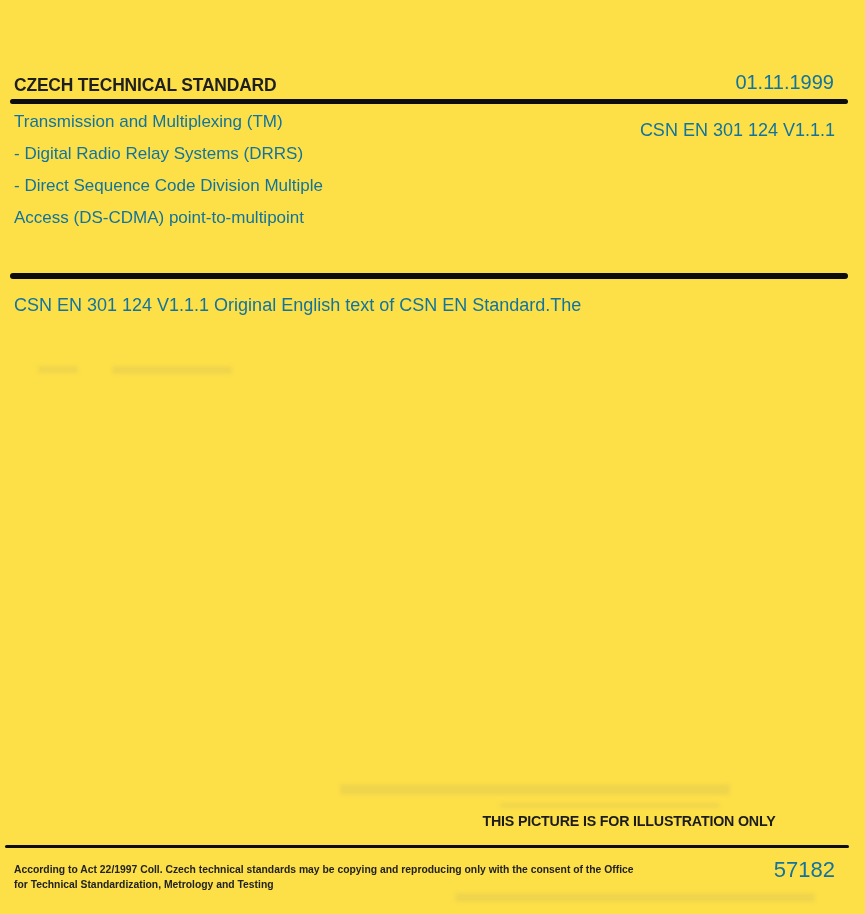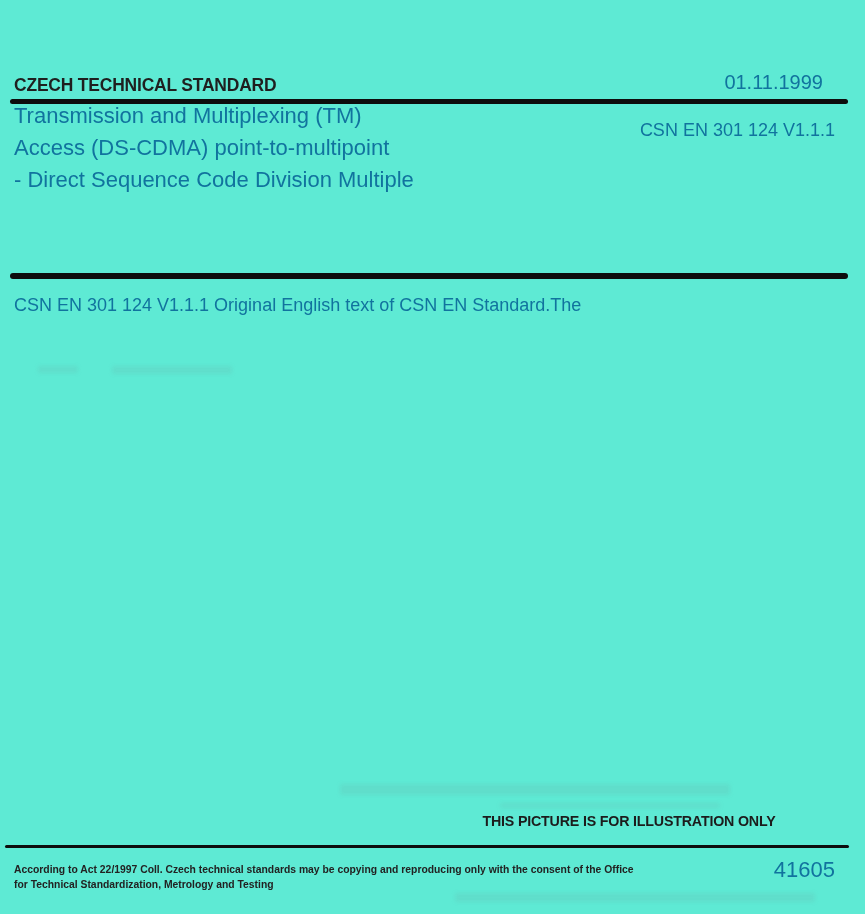--- a/index.html
+++ b/index.html
@@ -4,63 +4,63 @@
 <style>
   html, body {
     margin: 0;
     padding: 0;
     background: #ffffff;
   }
   .page {
     position: relative;
     width: 865px;
     height: 914px;
-    background: #5eead4;
+    background: #fde047;
     overflow: hidden;
     font-family: "Liberation Sans", sans-serif;
   }
 
   
   .header-title {
     position: absolute;
     left: 14px;
     top: 75px;
     font-size: 18px;
     font-weight: bold;
     color: #1f1f1f;
     letter-spacing: -0.2px;
     transform: scaleX(0.97);
     transform-origin: left center;
     white-space: nowrap;
   }
   .header-date {
     position: absolute;
-    right: 42px;
+    right: 31px;
     top: 71px;
     font-size: 20px;
     color: var(--teal);
     white-space: nowrap;
   }
 
   
   .rule {
     position: absolute;
     background: #0d0d0d;
     border-radius: 3px;
   }
   .rule-1 { left: 10px; right: 17px; top: 99px;  height: 5px; }
   .rule-2 { left: 10px; right: 17px; top: 273px; height: 6px; }
   .rule-3 { left: 5px;  right: 16px; top: 845px; height: 3px; border-radius: 2px; }
 
   
   .std-title {
     position: absolute;
     left: 14px;
-    top: 100px;
-    font-size: 22px;
+    top: 106px;
+    font-size: 17px;
     line-height: 32px;
     color: var(--teal);
     white-space: nowrap;
   }
   .std-numbers {
     position: absolute;
     right: 30px;
     top: 114px;
     font-size: 18px;
     line-height: 32px;
@@ -133,22 +133,23 @@
 <body>
 
 <div class="page">
 
   <div class="header-title">CZECH TECHNICAL STANDARD</div>
   <div class="header-date">01.11.1999</div>
   <div class="rule rule-1"></div>
 
   <div class="std-title">
     <div>Transmission and Multiplexing (TM)</div>
+    <div>- Digital Radio Relay Systems (DRRS)</div>
+    <div>- Direct Sequence Code Division Multiple</div>
     <div>Access (DS-CDMA) point-to-multipoint</div>
-    <div>- Direct Sequence Code Division Multiple</div>
   </div>
 
   <div class="std-numbers">
     <div>CSN EN 301 124 V1.1.1</div>
   </div>
 
   <div class="rule rule-2"></div>
 
   <div class="std-description">
     <div>CSN EN 301 124 V1.1.1 Original English text of CSN EN Standard.The</div>
@@ -160,15 +161,15 @@
   <div class="artifact artifact-4"></div>
   <div class="artifact artifact-5"></div>
 
   <div class="notice">THIS PICTURE IS FOR ILLUSTRATION ONLY</div>
 
   <div class="rule rule-3"></div>
   <div class="legal">
     <div>According to Act 22/1997 Coll. Czech technical standards may be copying and reproducing only with the consent of the Office</div>
     <div>for Technical Standardization, Metrology and Testing</div>
   </div>
-  <div class="order-number">41605</div>
+  <div class="order-number">57182</div>
 
 </div>
 
 </body></html>

